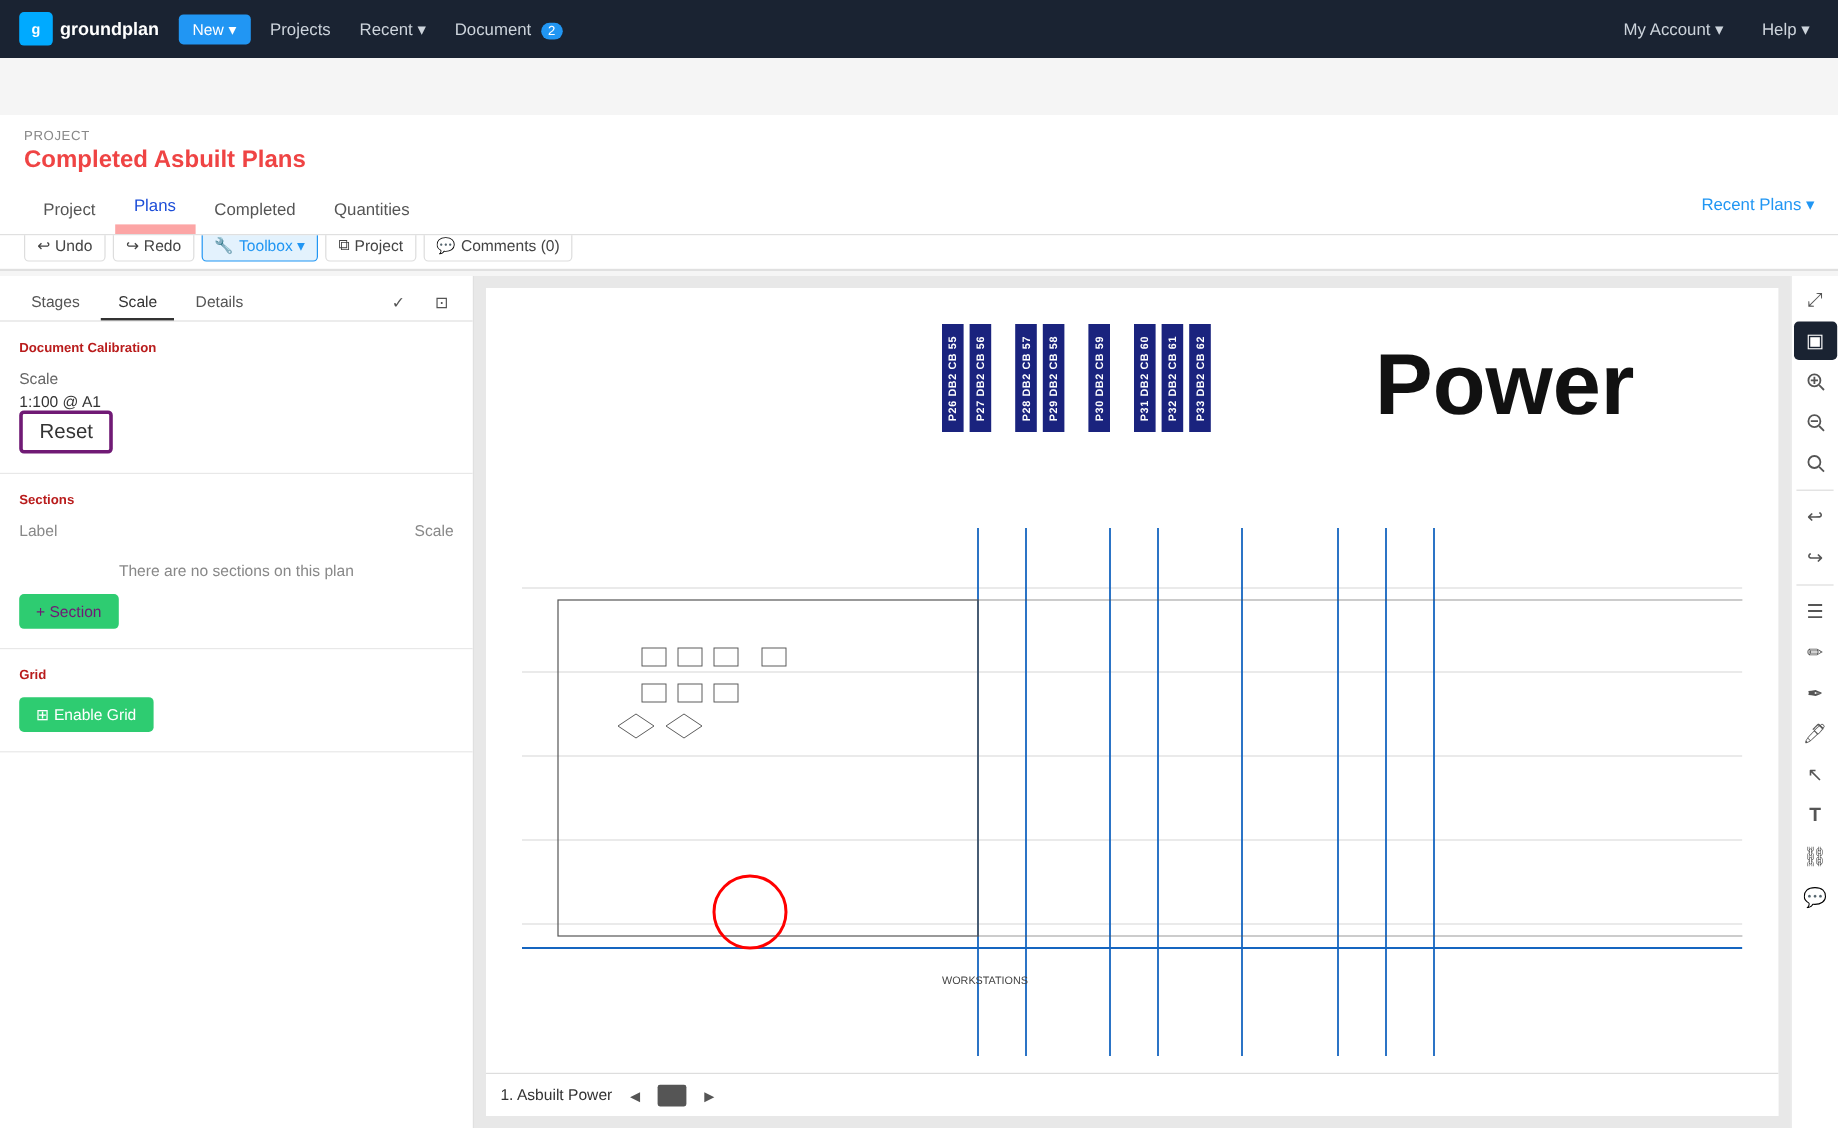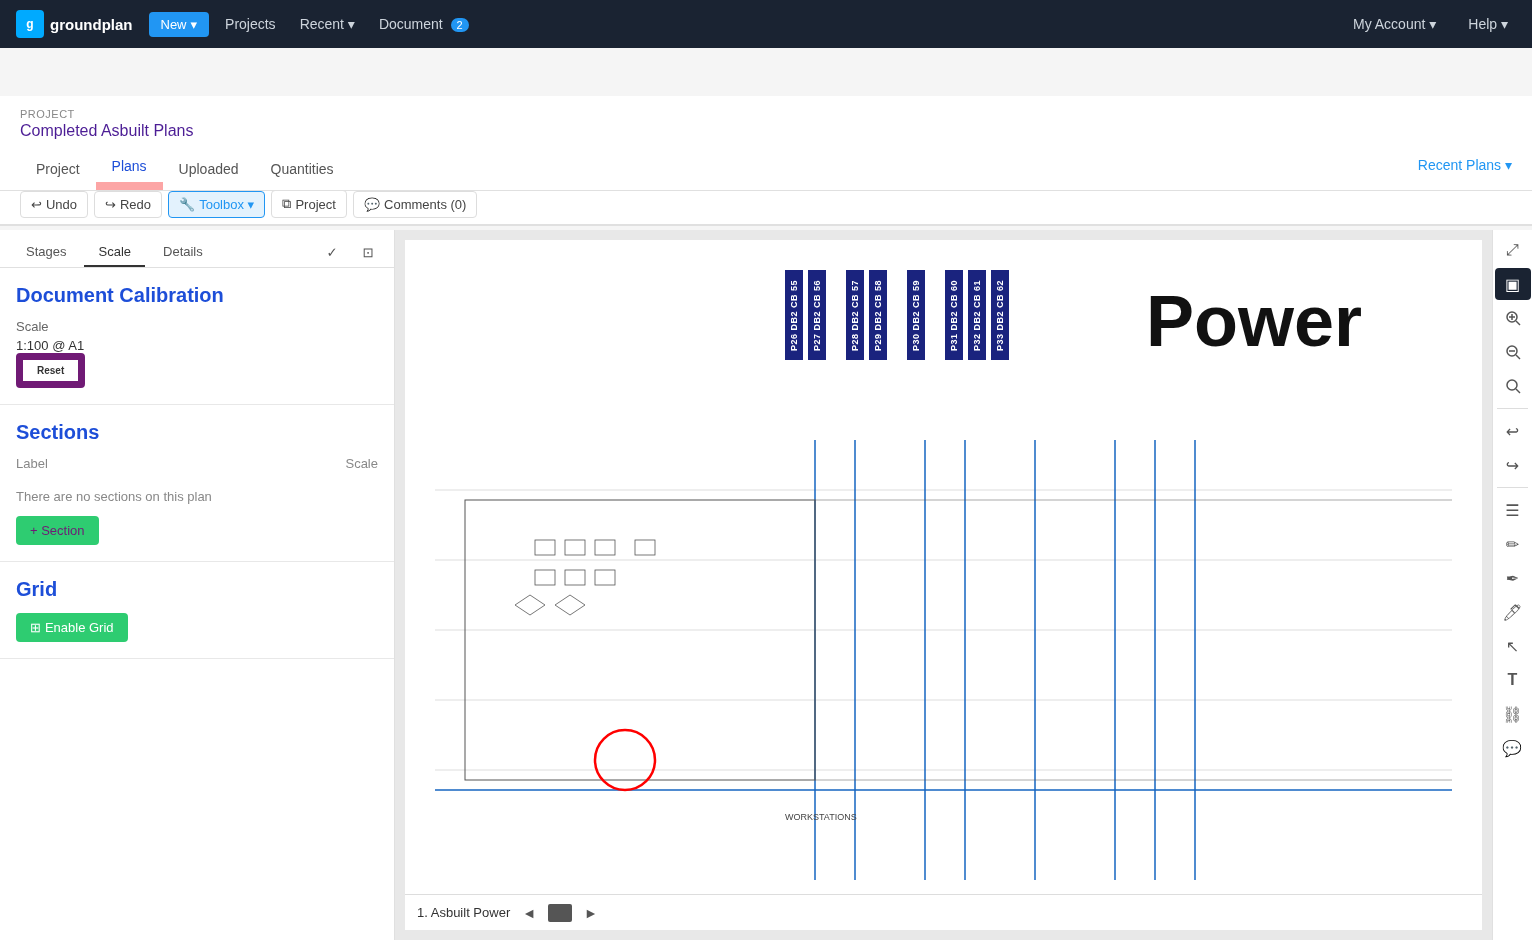--- a/index.html
+++ b/index.html
@@ -77,23 +77,23 @@
       padding: 12px 20px 0 20px;
       border-bottom: 1px solid #e0e0e0;
     }
     .project-label {
       font-size: 11px;
       color: #888;
       text-transform: uppercase;
       letter-spacing: 0.5px;
     }
     .project-title {
-      font-size: 16px;
-      font-weight: 400;
-      color: #4c1d95;
+      font-size: 20px;
+      font-weight: 700;
+      color: #ef4444;
       margin: 2px 0 10px 0;
     }
     .project-tabs {
       display: flex;
       gap: 0;
       align-items: center;
     }
     .project-tab {
       padding: 8px 16px;
       font-size: 14px;
@@ -186,58 +186,58 @@
       cursor: pointer;
       display: flex; align-items: center; justify-content: center;
       color: #555;
     }
 
     .panel-section {
       padding: 16px;
       border-bottom: 1px solid #e8e8e8;
     }
     .panel-section-title {
-      font-size: 20px;
+      font-size: 11px;
       font-weight: 600;
-      color: #1d4ed8;
+      color: #b91c1c;
       margin-bottom: 12px;
     }
     .scale-label {
       font-size: 13px;
       color: #666;
       margin-bottom: 4px;
     }
     .scale-value {
       font-size: 13px;
       color: #333;
     }
     .reset-btn {
-      border: 7px solid #701a75;
+      border: 3px solid #701a75;
       background: white;
       padding: 5px 14px;
       border-radius: 4px;
-      font-size: 10px;
+      font-size: 17px;
       cursor: pointer;
       color: #333;
-      font-weight: bold;
     }
     .sections-header {
       display: flex;
       margin-bottom: 18px;
     }
     .sections-col {
       font-size: 13px;
       color: #888;
       font-weight: 500;
     }
     .sections-col:first-child { flex: 1; }
     .sections-empty {
       font-size: 13px;
       color: #888;
       margin-bottom: 12px;
+      text-align: center;
     }
     .add-section-btn {
       background: #2ecc71;
       color: #701a75;
       border: none;
       border-radius: 4px;
       padding: 7px 14px;
       font-size: 13px;
       cursor: pointer;
       display: flex;
@@ -378,21 +378,21 @@
   </div>
 </nav>
 
 <div class="project-header" style="position:fixed; top:48px; left:0; right:0; z-index:99; background:white;">
   <div class="project-label">PROJECT</div>
   <div class="project-title">Completed Asbuilt Plans</div>
   <div style="display:flex; align-items:center;">
     <div class="project-tabs">
       <span class="project-tab">Project</span>
       <span class="project-tab active">Plans</span>
-      <span class="project-tab">Uploaded</span>
+      <span class="project-tab">Completed</span>
       <span class="project-tab">Quantities</span>
     </div>
     <div class="recent-plans-btn">Recent Plans ▾</div>
   </div>
 </div>
 
 <div style="position:fixed; top:160px; left:0; right:0; z-index:98; background:white; border-bottom:1px solid #e0e0e0;">
 
   <div style="padding:4px 20px; display:flex; align-items:center; gap:8px; border-bottom:1px solid #f0f0f0;">
     <span style="font-size:10px; color:#888; text-transform:uppercase; font-weight:500;">CURRENT PLAN</span>

